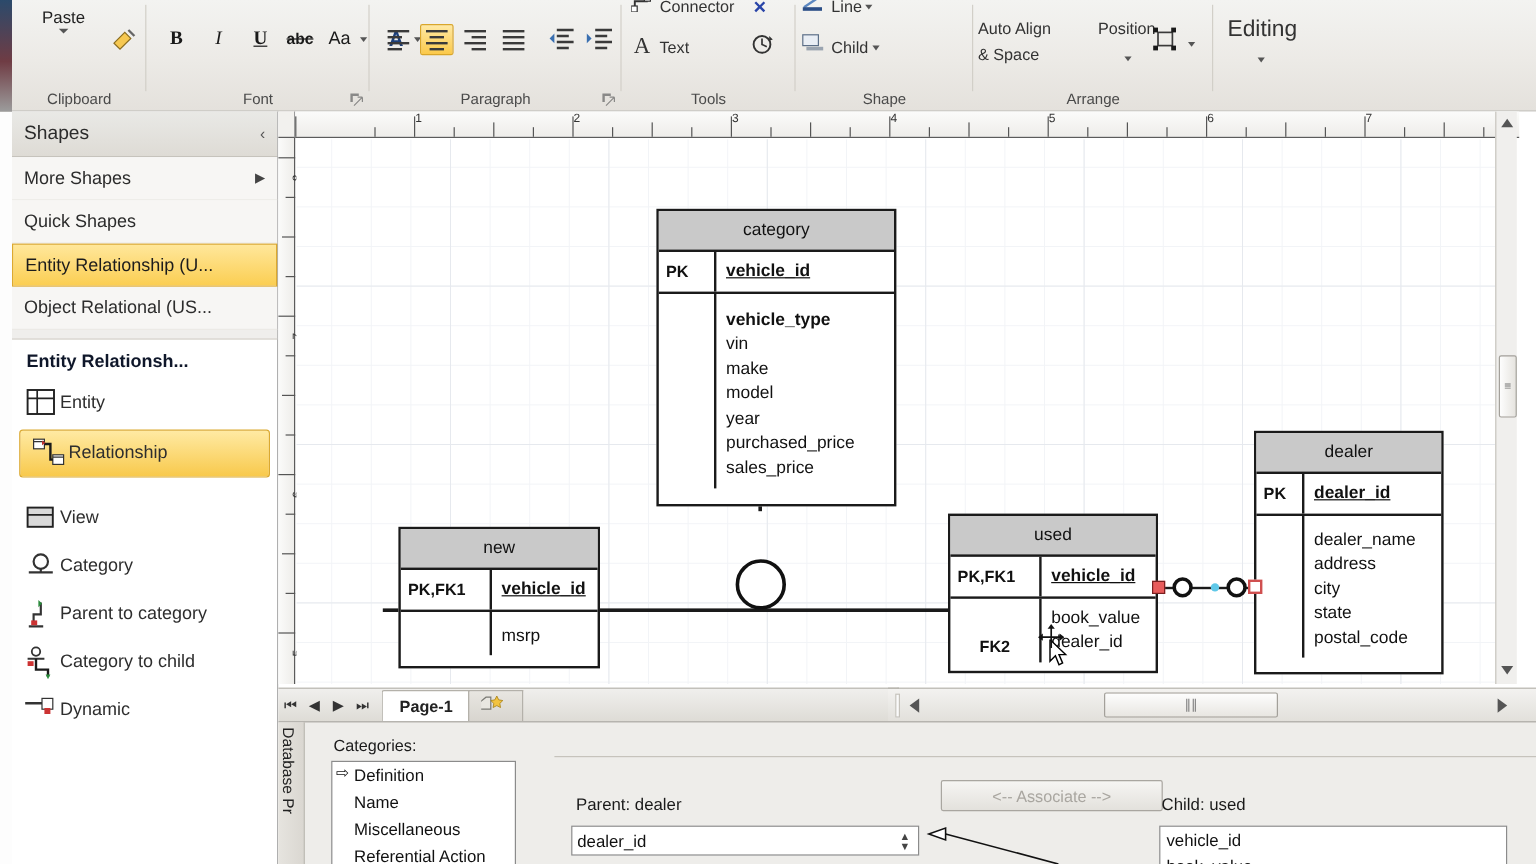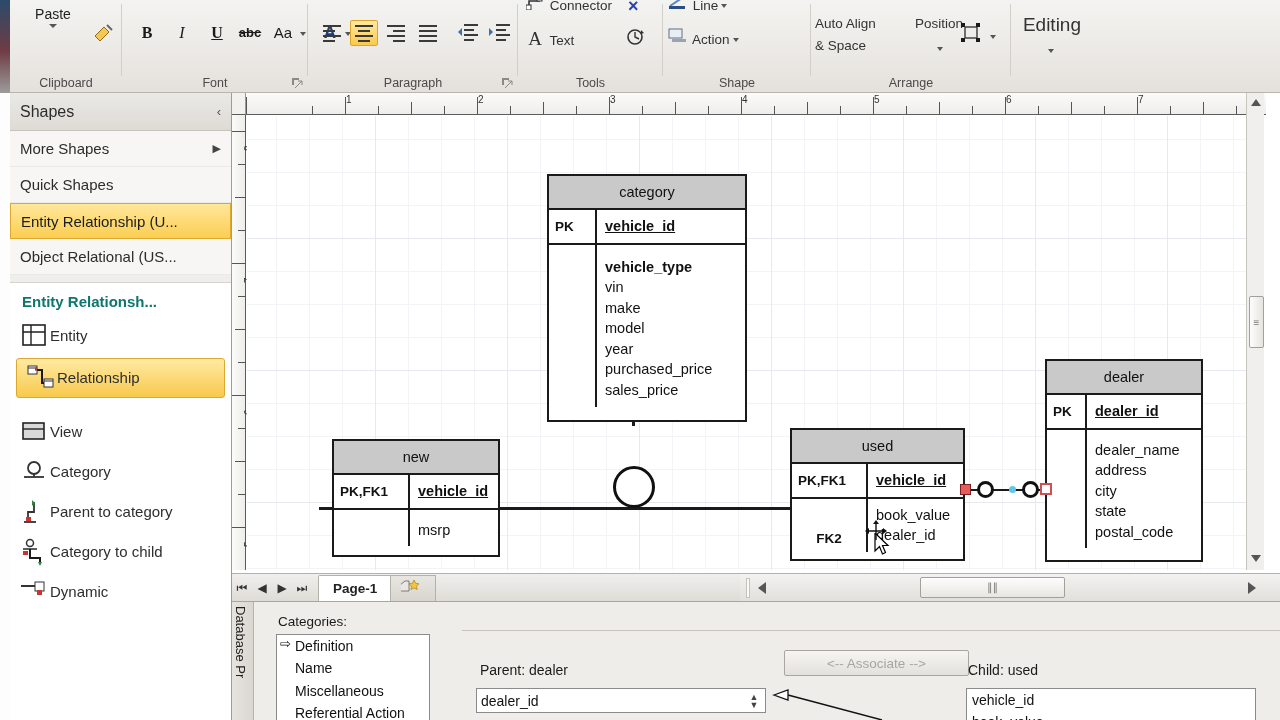--- a/index.html
+++ b/index.html
@@ -97,21 +97,21 @@
     height:36px; display:flex; align-items:center; padding:0 10px;
     font-size:15px; color:#2c2c2c; border-bottom:1px solid #eceae6;
     background:#f7f6f4;
   }
   .sp-row .arrow{ margin-left:auto; font-size:11px; color:#444; }
   .sp-row.sel{
     background:linear-gradient(180deg,#ffe79b,#fbce52);
     border:1px solid #dda92e; color:#1c1c1c;
   }
   .sp-sub-title{
-    padding:10px 12px 6px; font-size:15px; font-weight:bold; color:#0f766e;
+    padding:10px 12px 6px; font-size:15px; font-weight:bold; color:#0f172a;
   }
   .stencil{
     display:flex; align-items:center; padding:5px 10px;
     font-size:15px; color:#2e2e2e; min-height:40px;
   }
   .stencil.sel{
     background:linear-gradient(180deg,#ffeaa3,#f8c94c);
     border:1px solid #dba92f; border-radius:3px; margin:2px 6px;
     font-weight:normal;
   }
@@ -391,21 +391,21 @@
         </span>
         <span>Line</span><span class="caret-dn"></span>
       </div>
       <div class="shp-row" style="top:28px;">
         <span class="tool-ic">
           <svg width="20" height="16" viewBox="0 0 20 16">
               <rect x="1" y="1" width="13" height="9" fill="#e9eef5" stroke="#5c6f88"></rect>
               <rect x="4" y="11" width="14" height="3" fill="#9aa4b0"></rect>
             </svg>
         </span>
-        <span>Action</span><span class="caret-dn"></span>
+        <span>Child</span><span class="caret-dn"></span>
       </div>
       <div class="glabel">Shape</div>
       <div class="gsep"></div>
     </div>
 
     <div class="rgroup" id="g-arrange">
 
       <div class="arr-text" style="left:4px;top:16px;">
         <span>Auto Align</span>
       </div>

